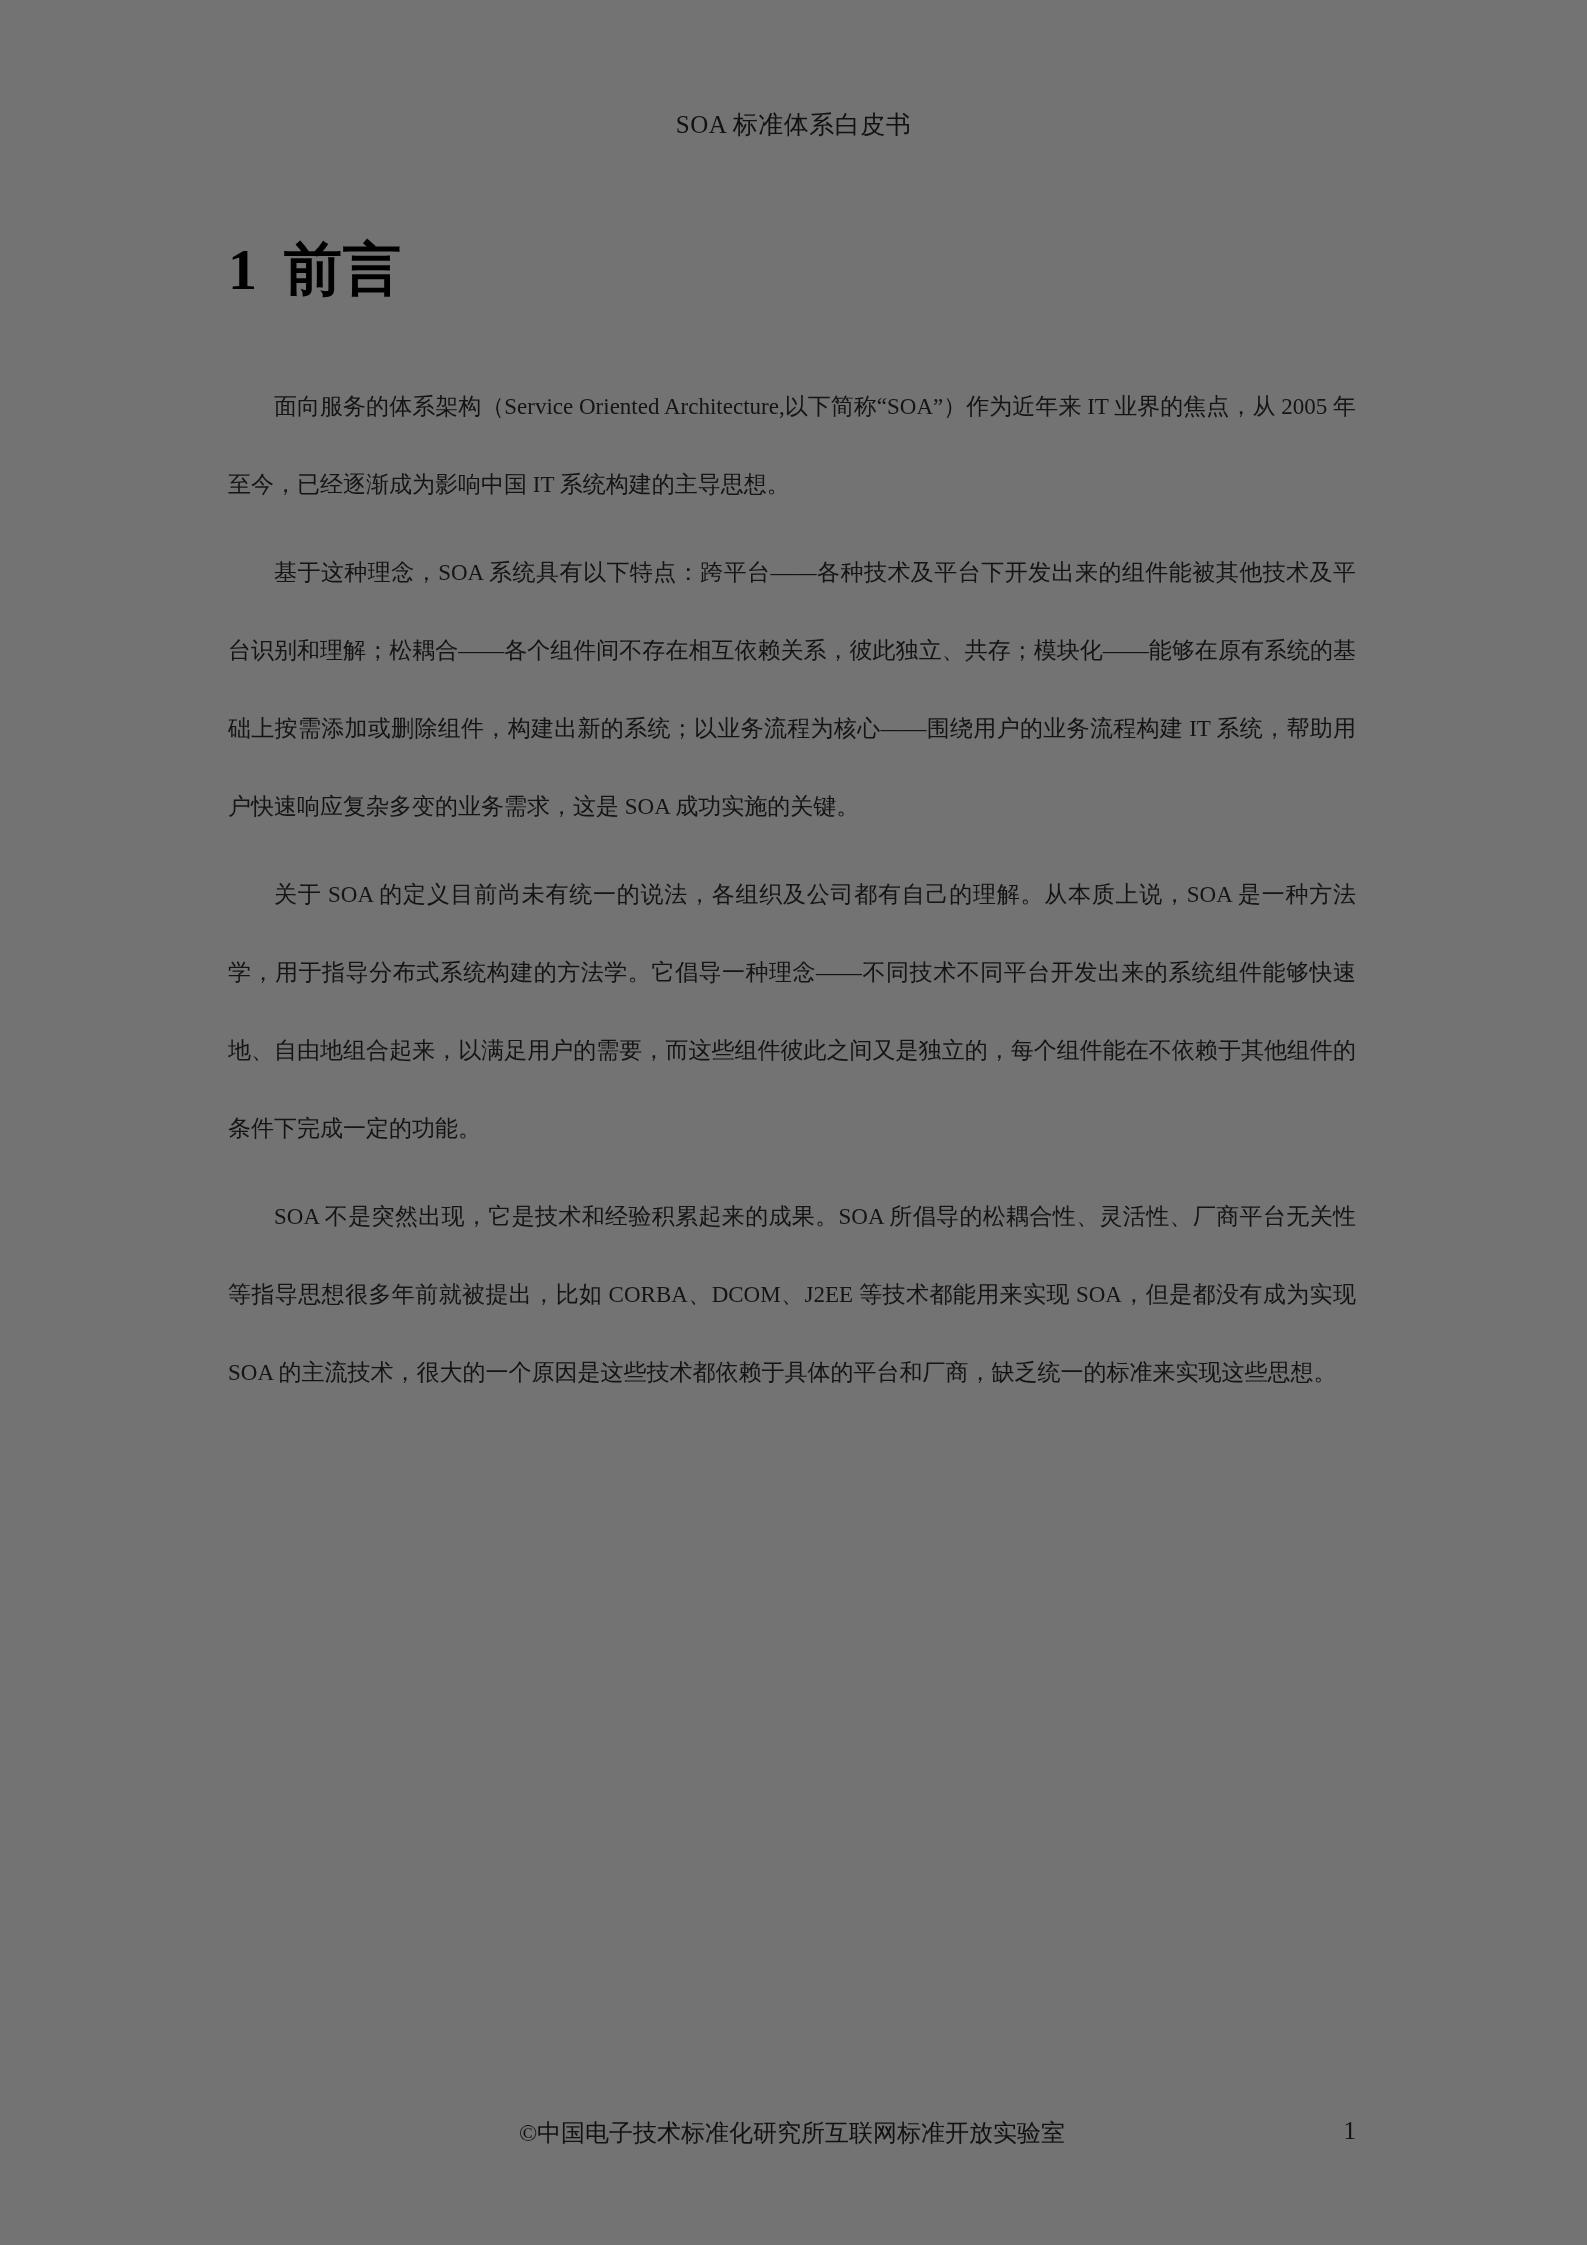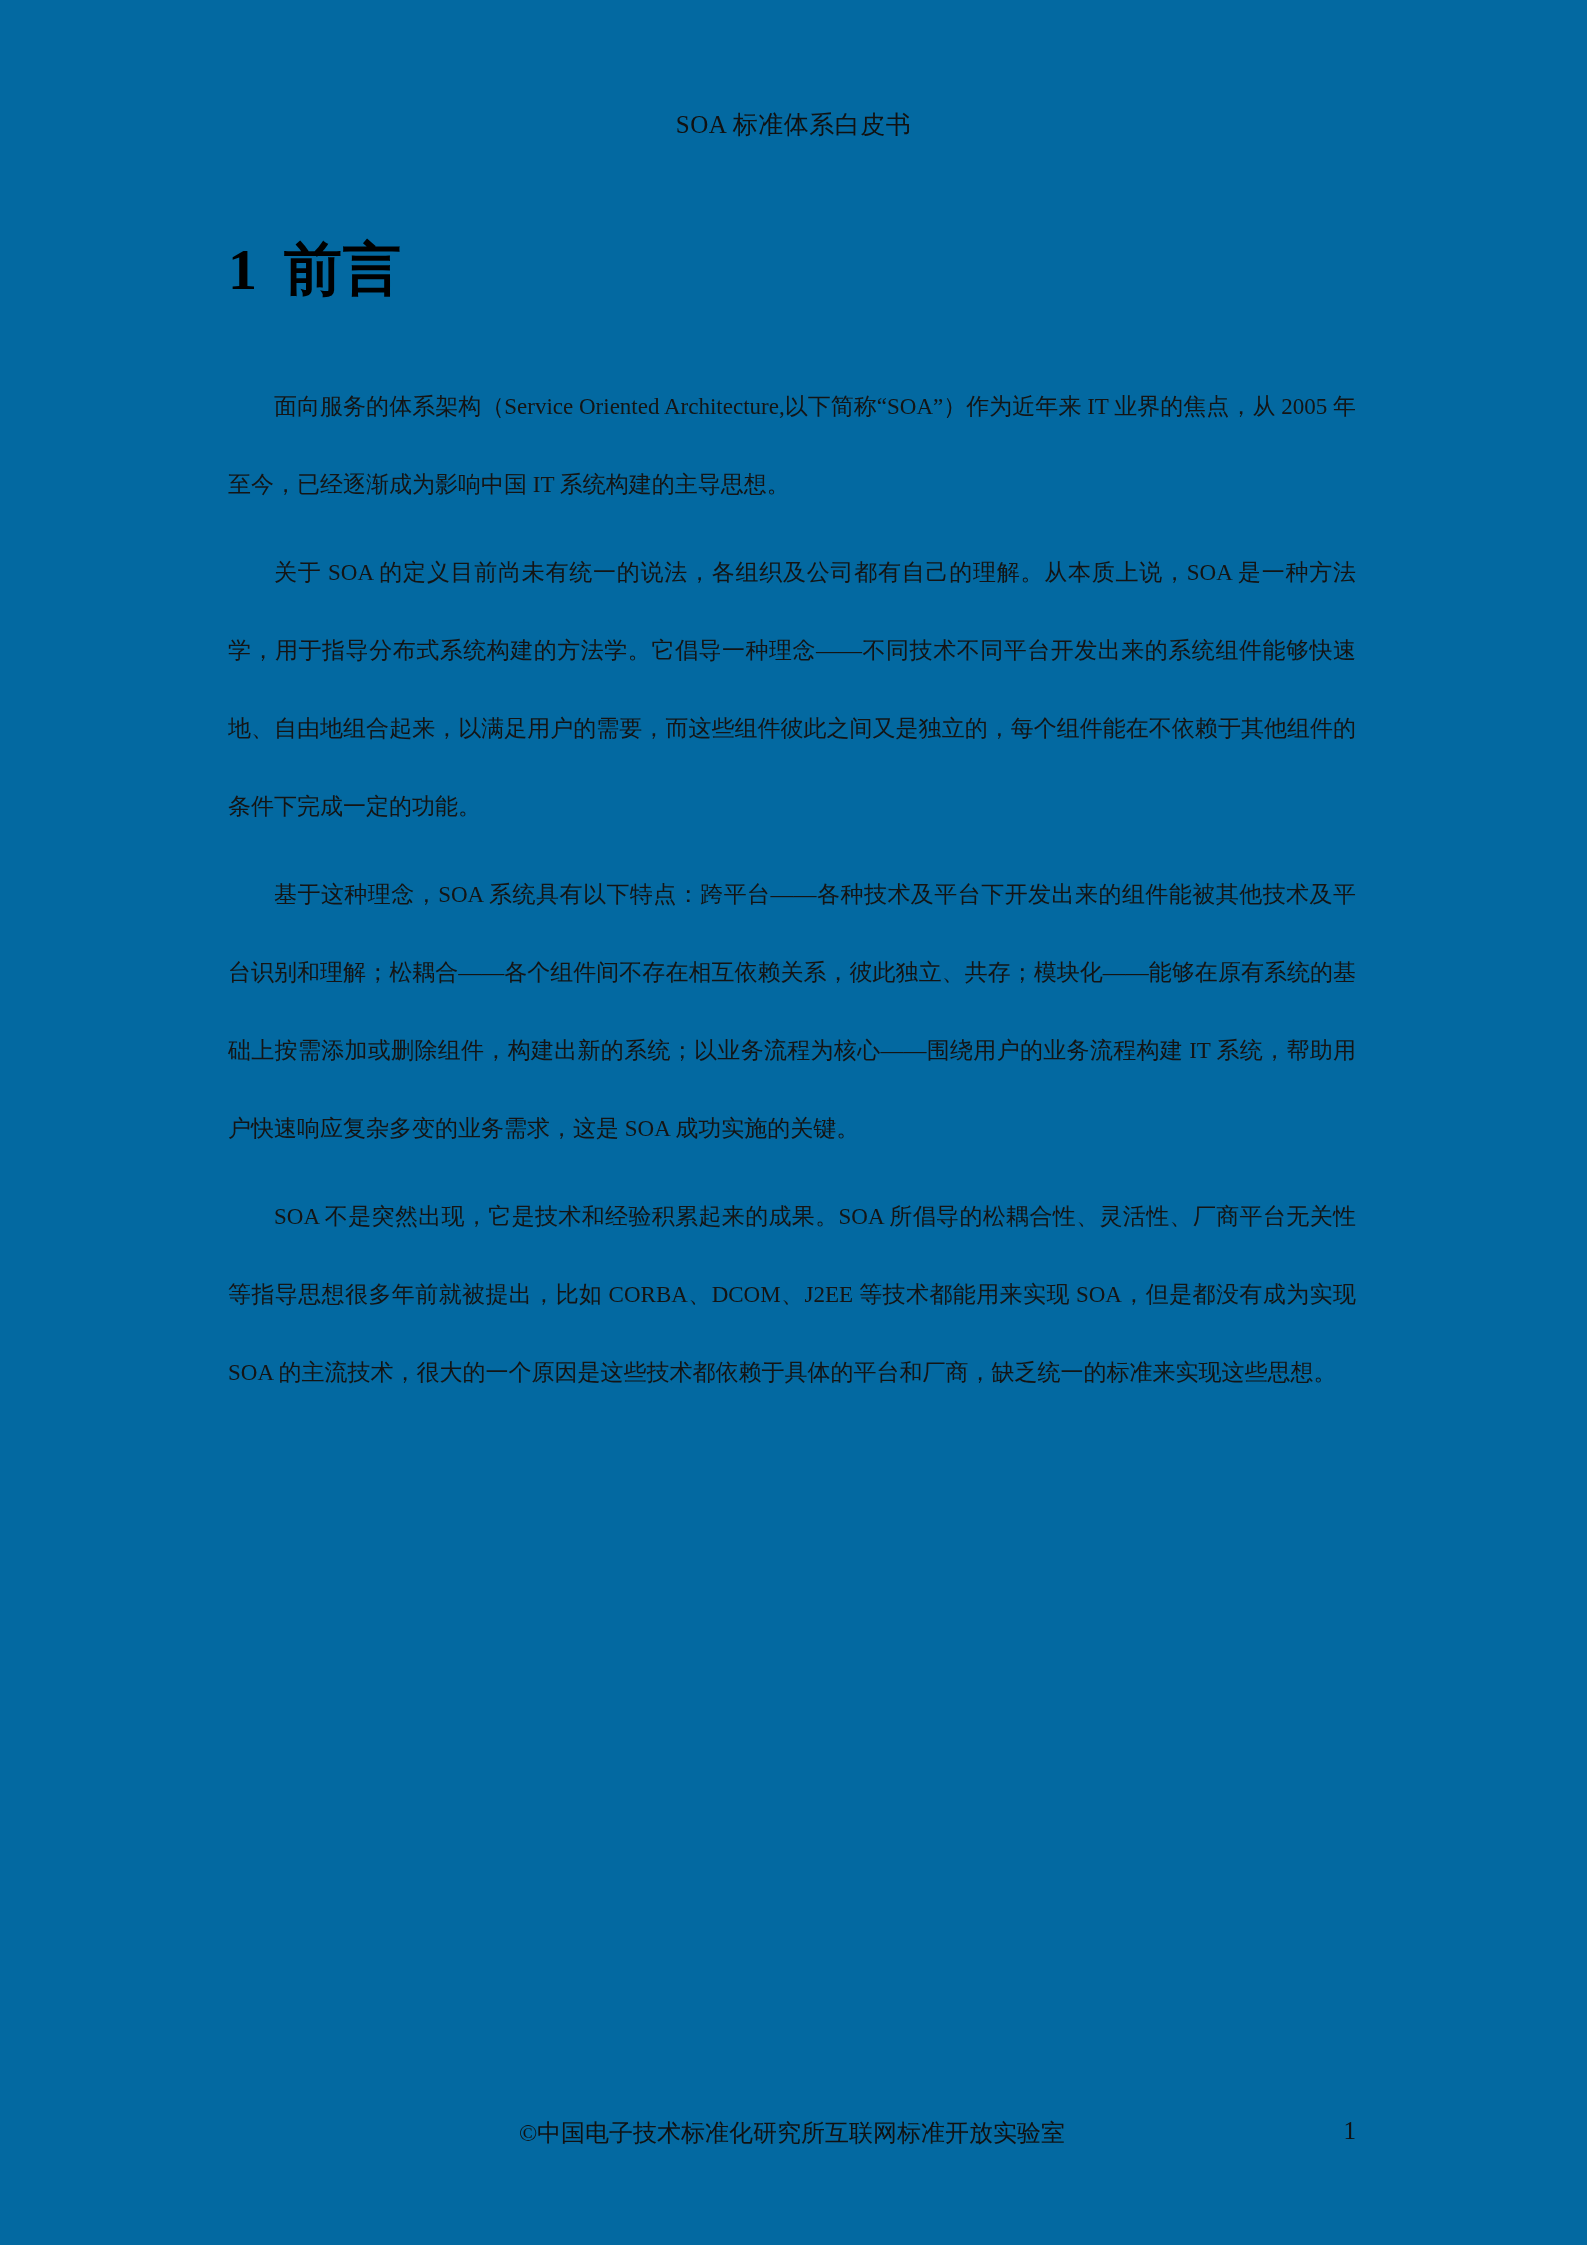--- a/index.html
+++ b/index.html
@@ -9,21 +9,21 @@
   }
   body {
     font-family: "Liberation Serif", "DejaVu Serif", serif;
     color: #1a1a1a;
   }
   .page {
     position: relative;
     width: 1587px;
     height: 2245px;
     box-sizing: border-box;
-    background: #0369a1;
+    background: #737373;
     overflow: hidden;
   }
 
   
   .running-header {
     position: absolute;
     top: 108px;
     left: 0;
     right: 0;
     text-align: center;
@@ -100,22 +100,22 @@
 
   <div class="running-header">SOA 标准体系白皮书</div>
 
   <div class="content">
 
     <h1 class="section-heading">
       <span class="num">1</span><span>前言</span>
     </h1>
 
     <p class="body-para">面向服务的体系架构（Service Oriented Architecture,以下简称“SOA”）作为近年来 IT 业界的焦点，从 2005 年至今，已经逐渐成为影响中国 IT 系统构建的主导思想。</p>
+    <p class="body-para">基于这种理念，SOA 系统具有以下特点：跨平台——各种技术及平台下开发出来的组件能被其他技术及平台识别和理解；松耦合——各个组件间不存在相互依赖关系，彼此独立、共存；模块化——能够在原有系统的基础上按需添加或删除组件，构建出新的系统；以业务流程为核心——围绕用户的业务流程构建 IT 系统，帮助用户快速响应复杂多变的业务需求，这是 SOA 成功实施的关键。</p>
     <p class="body-para">关于 SOA 的定义目前尚未有统一的说法，各组织及公司都有自己的理解。从本质上说，SOA 是一种方法学，用于指导分布式系统构建的方法学。它倡导一种理念——不同技术不同平台开发出来的系统组件能够快速地、自由地组合起来，以满足用户的需要，而这些组件彼此之间又是独立的，每个组件能在不依赖于其他组件的条件下完成一定的功能。</p>
-    <p class="body-para">基于这种理念，SOA 系统具有以下特点：跨平台——各种技术及平台下开发出来的组件能被其他技术及平台识别和理解；松耦合——各个组件间不存在相互依赖关系，彼此独立、共存；模块化——能够在原有系统的基础上按需添加或删除组件，构建出新的系统；以业务流程为核心——围绕用户的业务流程构建 IT 系统，帮助用户快速响应复杂多变的业务需求，这是 SOA 成功实施的关键。</p>
     <p class="body-para">SOA 不是突然出现，它是技术和经验积累起来的成果。SOA 所倡导的松耦合性、灵活性、厂商平台无关性等指导思想很多年前就被提出，比如 CORBA、DCOM、J2EE 等技术都能用来实现 SOA，但是都没有成为实现 SOA 的主流技术，很大的一个原因是这些技术都依赖于具体的平台和厂商，缺乏统一的标准来实现这些思想。</p>
 
   </div>
 
   <div class="page-footer">
     <span class="footer-note">©中国电子技术标准化研究所互联网标准开放实验室</span>
     <span class="page-number">1</span>
   </div>
 
 </div>

